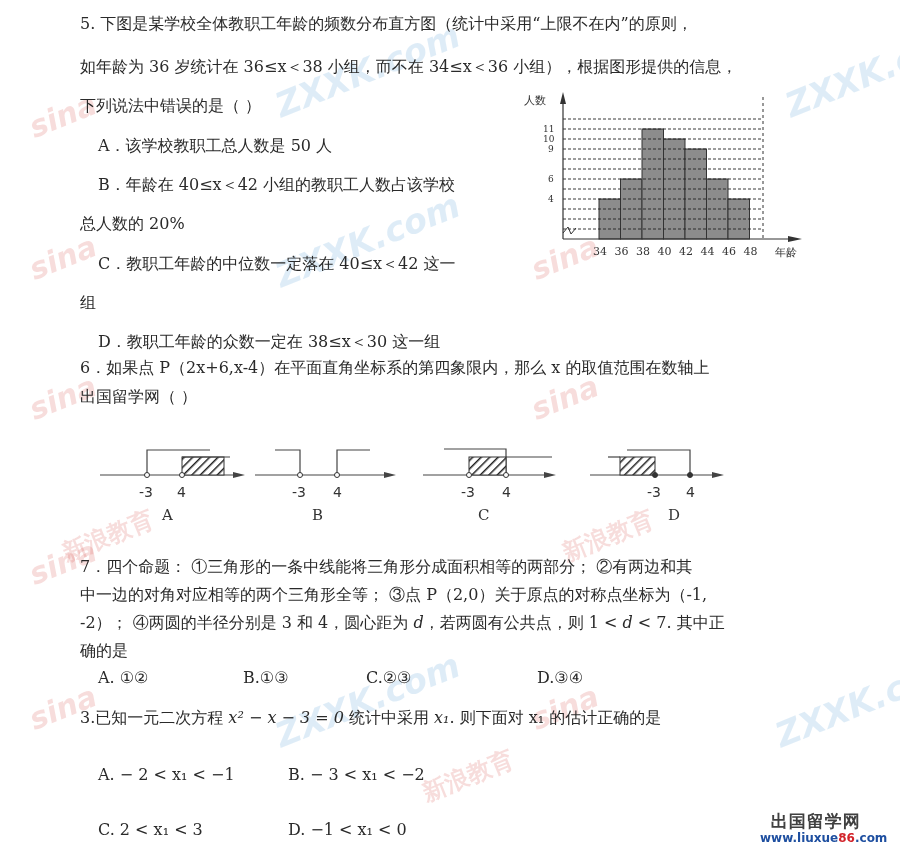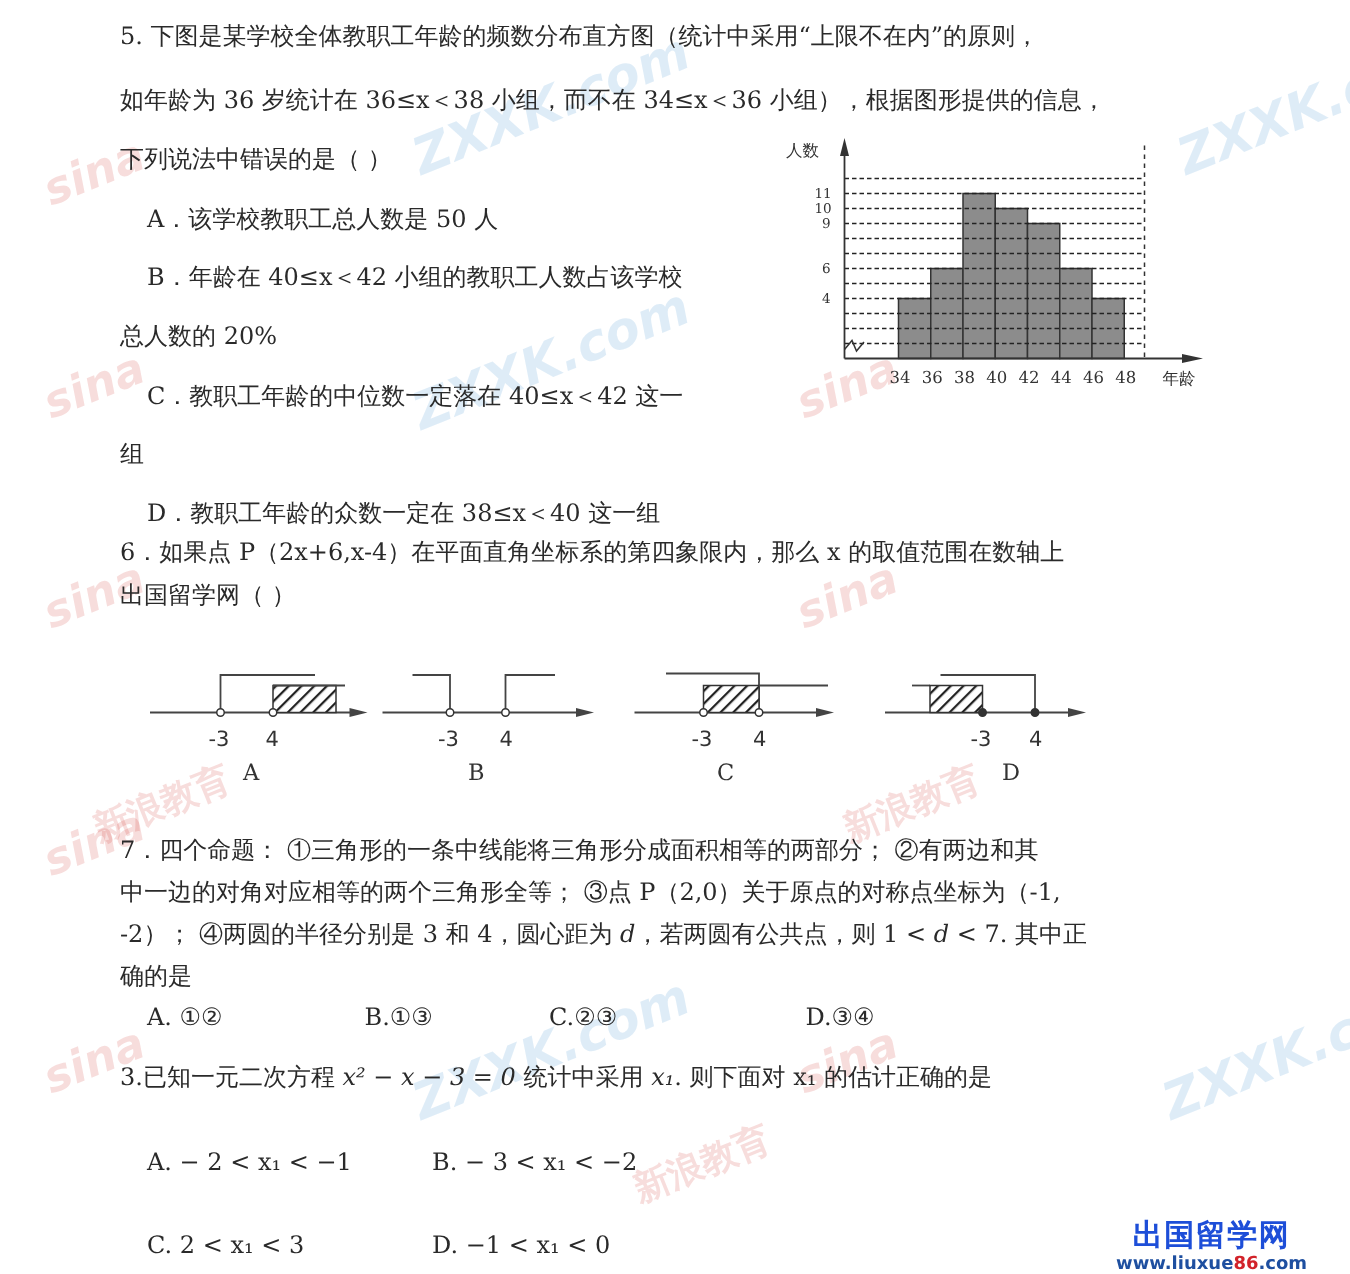--- a/index.html
+++ b/index.html
@@ -10,22 +10,22 @@
   }
   .line { position: absolute; font-size: 16px; white-space: nowrap; line-height: 20px; }
   .wm { position: absolute; pointer-events: none; opacity: 0.16; font-weight: bold;
         font-family: "DejaVu Sans", sans-serif; transform: rotate(-22deg); }
   .wm-sina { color: #d0302a; font-size: 30px; font-style: italic; }
   .wm-zxxk { color: #3a8fd0; font-size: 34px; font-style: italic; }
   .wm-edu { color: #d0302a; font-size: 24px; }
   .hist { position: absolute; left: 520px; top: 84px; width: 290px; height: 180px; }
   .numline { position: absolute; }
   .footer-logo { position: absolute; left: 744px; top: 810px; text-align: center; }
-  .footer-logo .t { font-family: "DejaVu Sans", sans-serif; font-size: 20px; font-weight: bold; color: #1d4ed8; letter-spacing: 1px; }
-  .footer-logo .u { font-family: "DejaVu Sans", sans-serif; font-size: 12px; font-weight: bold; color: #1e4fa0; margin-top: -2px; }
+  .footer-logo .t { font-family: "DejaVu Sans", sans-serif; font-size: 17px; font-weight: bold; color: #404040; letter-spacing: 1px; }
+  .footer-logo .u { font-family: "DejaVu Sans", sans-serif; font-size: 12px; font-weight: bold; color: #1e4fa0; margin-top: -2px; margin-left: 16px; }
   .footer-logo .u .r { color: #d2232a; }
   .math { font-style: italic; }
 </style>
 </head>
 <body>
 
 <div class="wm wm-sina" style="left:28px;top:98px">sina</div>
 <div class="wm wm-sina" style="left:28px;top:240px">sina</div>
 <div class="wm wm-sina" style="left:28px;top:380px">sina</div>
 <div class="wm wm-sina" style="left:28px;top:545px">sina</div>
@@ -44,21 +44,21 @@
 
 <div>
   <div class="line" style="left:80px;top:14px">5. 下图是某学校全体教职工年龄的频数分布直方图（统计中采用“上限不在内”的原则，</div>
   <div class="line" style="left:80px;top:57px">如年龄为 36 岁统计在 36≤x＜38 小组，而不在 34≤x＜36 小组），根据图形提供的信息，</div>
   <div class="line" style="left:80px;top:96px">下列说法中错误的是（        ）</div>
   <div class="line" style="left:98px;top:136px">A．该学校教职工总人数是 50 人</div>
   <div class="line" style="left:98px;top:175px">B．年龄在 40≤x＜42 小组的教职工人数占该学校</div>
   <div class="line" style="left:80px;top:214px">总人数的 20%</div>
   <div class="line" style="left:98px;top:254px">C．教职工年龄的中位数一定落在 40≤x＜42 这一</div>
   <div class="line" style="left:80px;top:293px">组</div>
-  <div class="line" style="left:98px;top:332px">D．教职工年龄的众数一定在 38≤x＜40 这一组</div>
+  <div class="line" style="left:98px;top:332px">D．教职工年龄的众数一定在 38≤x＜30 这一组</div>
 </div>
 
 <div class="hist">
   <svg width="290" height="180" viewBox="0 0 290 180" xmlns="http://www.w3.org/2000/svg">
     <g id="bars">
         <rect x="79" y="115" width="21.5" height="40" fill="#8c8c8c" stroke="#333" stroke-width="1"></rect>
         <rect x="100.5" y="95" width="21.5" height="60" fill="#8c8c8c" stroke="#333" stroke-width="1"></rect>
         <rect x="122" y="45" width="21.5" height="110" fill="#8c8c8c" stroke="#333" stroke-width="1"></rect>
         <rect x="143.5" y="55" width="21.5" height="100" fill="#8c8c8c" stroke="#333" stroke-width="1"></rect>
         <rect x="165" y="65" width="21.5" height="90" fill="#8c8c8c" stroke="#333" stroke-width="1"></rect>

